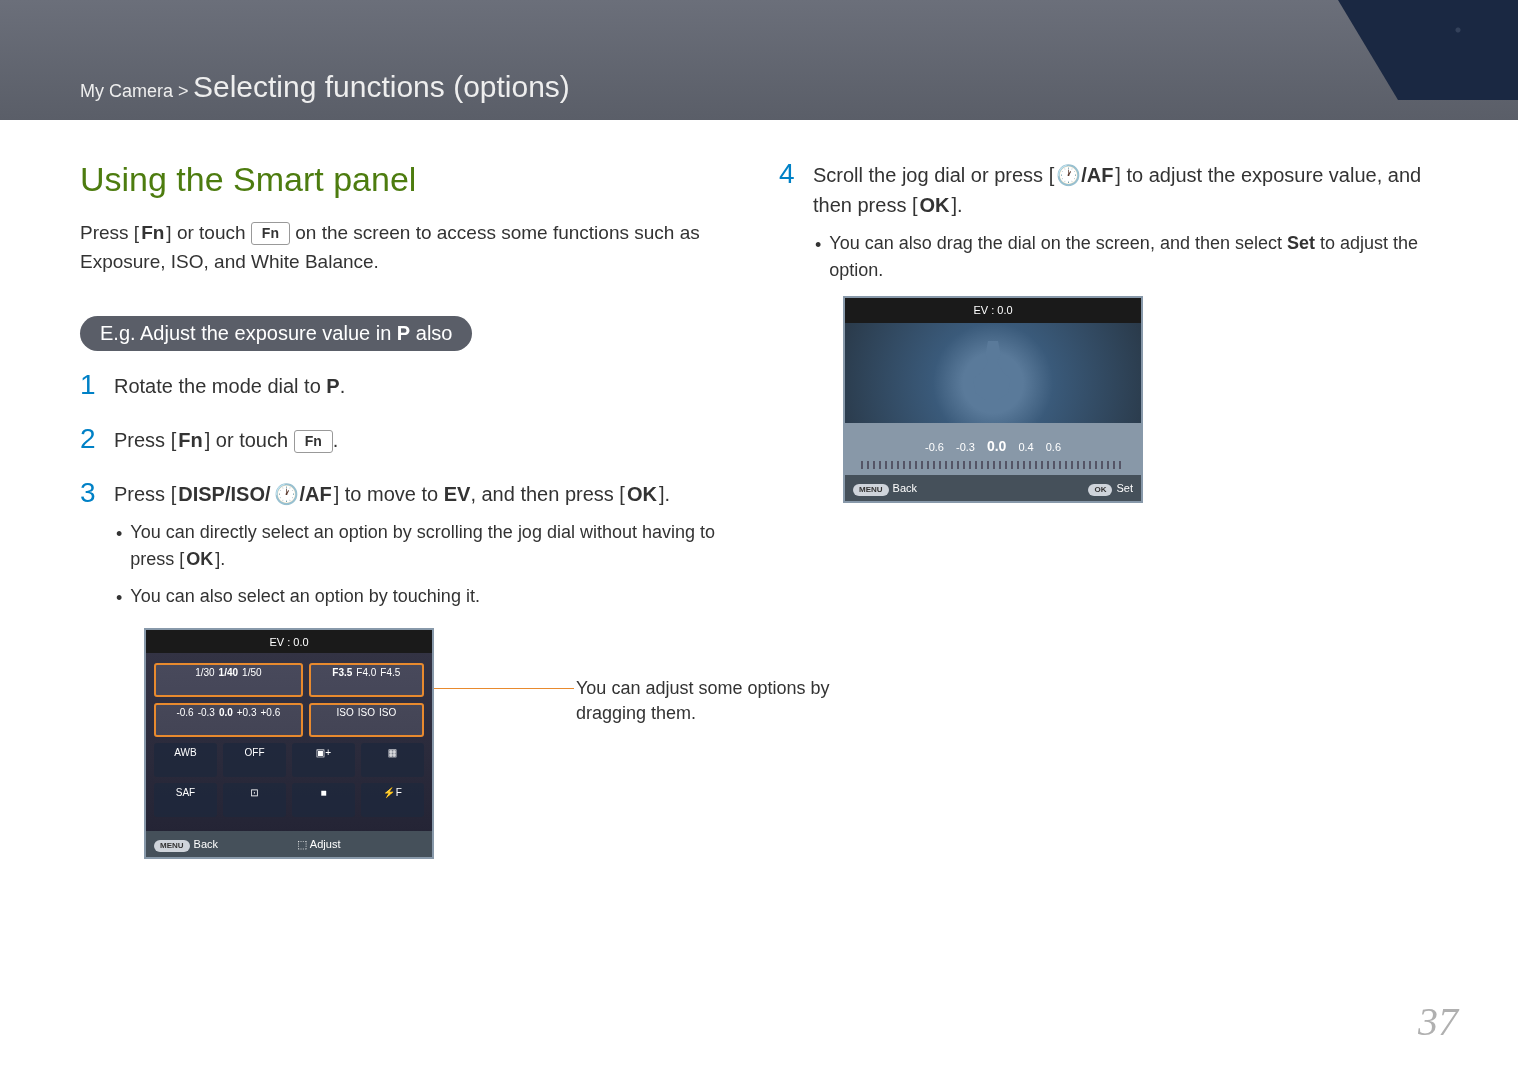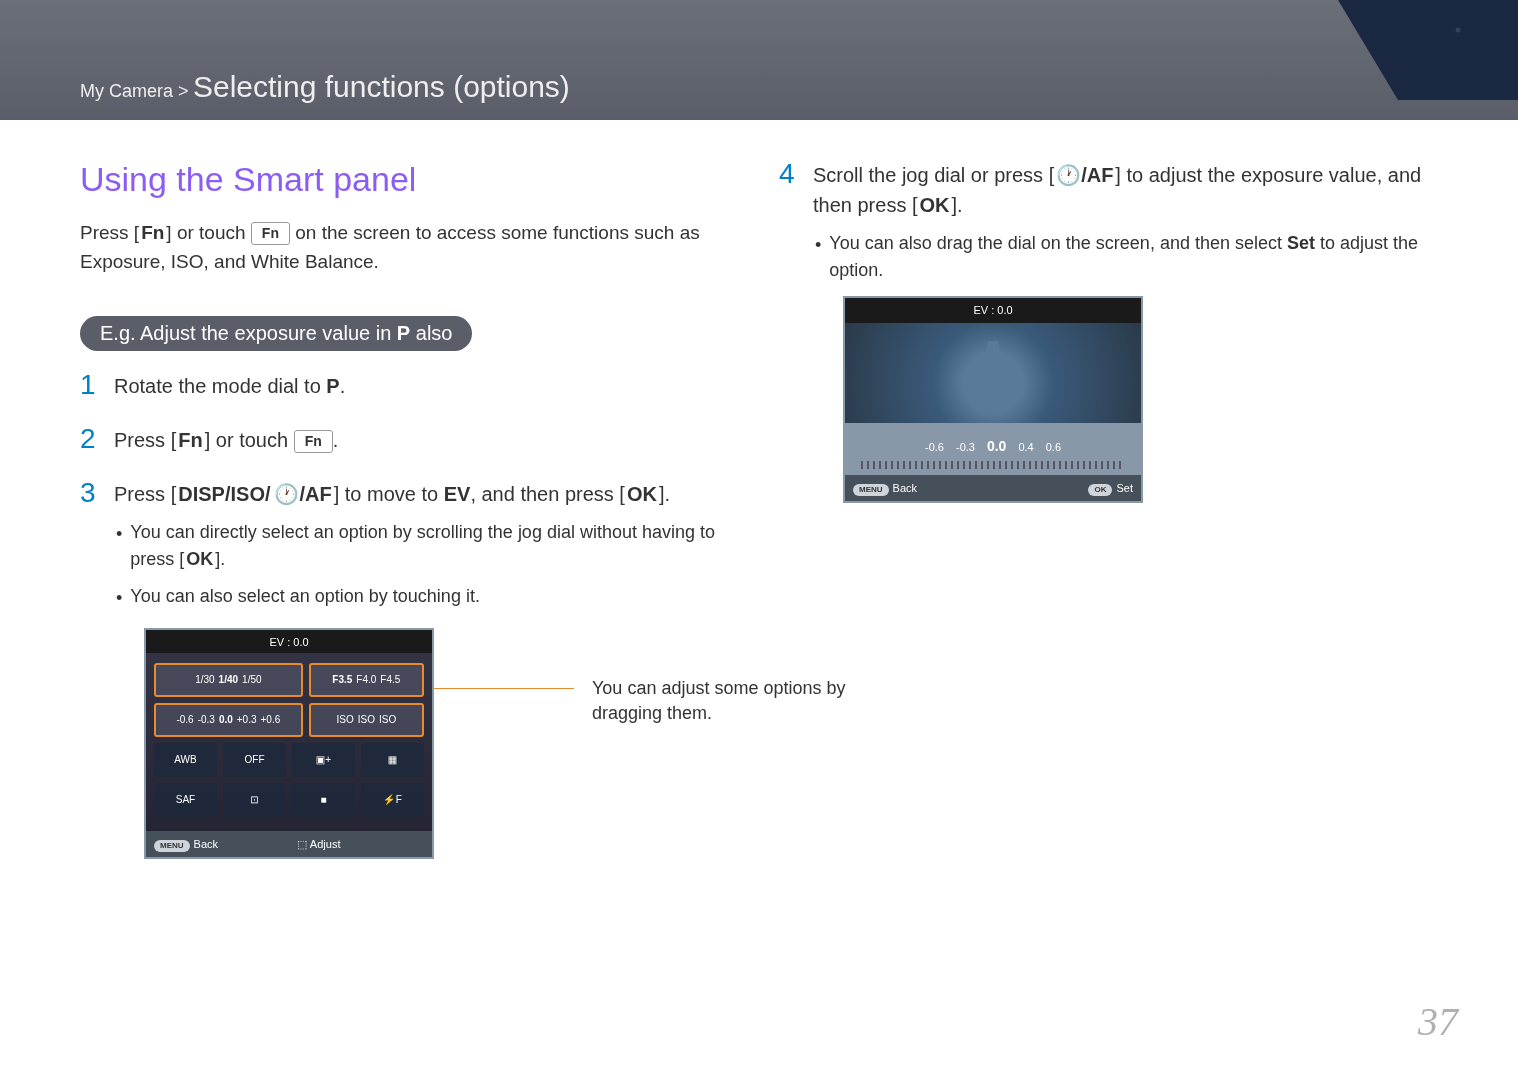--- a/index.html
+++ b/index.html
@@ -4,41 +4,41 @@
 <style>
 * { margin: 0; padding: 0; box-sizing: border-box; }
 body { font-family: -apple-system, "Segoe UI", Arial, sans-serif; width: 1518px; height: 1075px; background: #fff; position: relative; color: #333; }
 .header { height: 120px; background: linear-gradient(to bottom, #6b6f7a 0%, #5a5e68 100%); position: relative; overflow: hidden; }
 .header-corner2 { position: absolute; top: 0; right: 0; width: 300px; height: 100px; background: radial-gradient(circle at 80% 30%, rgba(200,210,230,0.15) 2px, transparent 3px), #1a2842; clip-path: polygon(40% 0, 100% 0, 100% 100%, 60% 100%); }
 .breadcrumb { position: absolute; bottom: 16px; left: 80px; color: #eee; }
 .bc-small { font-size: 18px; font-weight: 300; }
 .bc-large { font-size: 30px; font-weight: 400; }
 .page { padding: 40px 80px; display: flex; gap: 40px; }
 .col { flex: 1; }
-.title { color: #8b5cf6; font-size: 34px; font-weight: 400; margin-bottom: 20px; }
+.title { color: #4d7c0f; font-size: 34px; font-weight: 400; margin-bottom: 20px; }
 .intro { font-size: 19px; line-height: 1.5; margin-bottom: 40px; }
 .fn-btn { display: inline-block; border: 1.5px solid #999; border-radius: 3px; padding: 0 10px; font-weight: 600; font-size: 14px; background: #fff; vertical-align: middle; }
 .example-pill { display: inline-block; background: #5a5e68; color: #fff; border-radius: 20px; padding: 6px 20px; font-size: 20px; font-weight: 500; margin-bottom: 20px; }
 .step { display: flex; gap: 18px; margin-bottom: 24px; align-items: flex-start; }
 .step-num { color: #0081c6; font-size: 28px; font-weight: 300; font-family: "Segoe UI Light", sans-serif; line-height: 1; min-width: 16px; }
 .step-body { font-size: 20px; line-height: 1.5; flex: 1; }
 .bullet { display: flex; gap: 8px; font-size: 18px; margin-top: 10px; margin-left: 2px; }
 .bullet .dot { margin-top: 2px; }
 .screenshot1 { position: relative; margin-top: 16px; margin-left: 30px; display: inline-block; }
 .ss1 { width: 290px; border: 2px solid #89a; background: linear-gradient(to bottom, #1a1a1a 0%, #1a1a1a 10%, #334 10%, #223 100%); }
 .ss1-title { color: #fff; font-size: 11px; text-align: center; padding: 4px 0; }
 .ss1-body { padding: 8px; }
 .ss1-row { display: flex; gap: 6px; margin-bottom: 6px; }
-.ss1-cell { flex: 1; height: 34px; background: rgba(200,210,230,0.15); border: 2px solid #e88a2e; border-radius: 3px; color: #fff; font-size: 10px; display: flex; align-items: center; justify-content: center; gap: 4px; }
+.ss1-cell { flex: 1; height: 34px; background: rgba(200,210,230,0.15); border: 2px solid #e88a2e; border-radius: 3px; color: #fff; font-size: 10px; display: flex; justify-content: center; gap: 4px; }
 .ss1-cell.noborder { border-color: transparent; background: rgba(30,40,60,0.8); }
 .ss1-foot { display: flex; background: #45505a; color: #fff; font-size: 11px; }
 .ss1-foot > div { flex: 1; padding: 5px 8px; }
 .menu-chip { display: inline-block; background: #cfd4db; color: #333; border-radius: 6px; padding: 0 6px; font-size: 8px; font-weight: 600; margin-right: 4px; }
 .callout-line { position: absolute; top: 60px; left: 290px; width: 140px; height: 1px; background: #e88a2e; }
-.callout { position: absolute; top: 48px; left: 432px; width: 260px; font-size: 18px; line-height: 1.4; margin-left: 16px; }
+.callout { position: absolute; top: 48px; left: 432px; width: 260px; font-size: 18px; line-height: 1.4; }
 .bold { font-weight: 600; }
 .page-num { position: absolute; bottom: 30px; right: 60px; color: #b0b0b0; font-size: 40px; font-style: italic; font-family: Georgia, serif; }
 .ss2 { width: 300px; border: 2px solid #89a; background: #333; margin-top: 12px; margin-left: 30px; }
 .ss2-title { color: #fff; font-size: 11px; text-align: center; padding: 4px 0; background: #1a1a1a; }
 .ss2-img { height: 100px; background: radial-gradient(circle at 50% 60%, #5a7a9a 30px, #3a5a7a 60px, #2a3a4a 100%); position: relative; }
 .ss2-ctrl { background: #8898a8; padding: 6px; text-align: center; }
 .ss2-slider { color: #fff; font-size: 11px; display: inline-flex; gap: 12px; align-items: center; }
 .ss2-slider .cur { font-size: 14px; font-weight: bold; }
 .ss2-tick { height: 8px; background: repeating-linear-gradient(to right, #556 0 2px, transparent 2px 6px); margin: 2px 10px 0; }
 .ss2-foot { display: flex; background: #45505a; color: #fff; font-size: 11px; }

